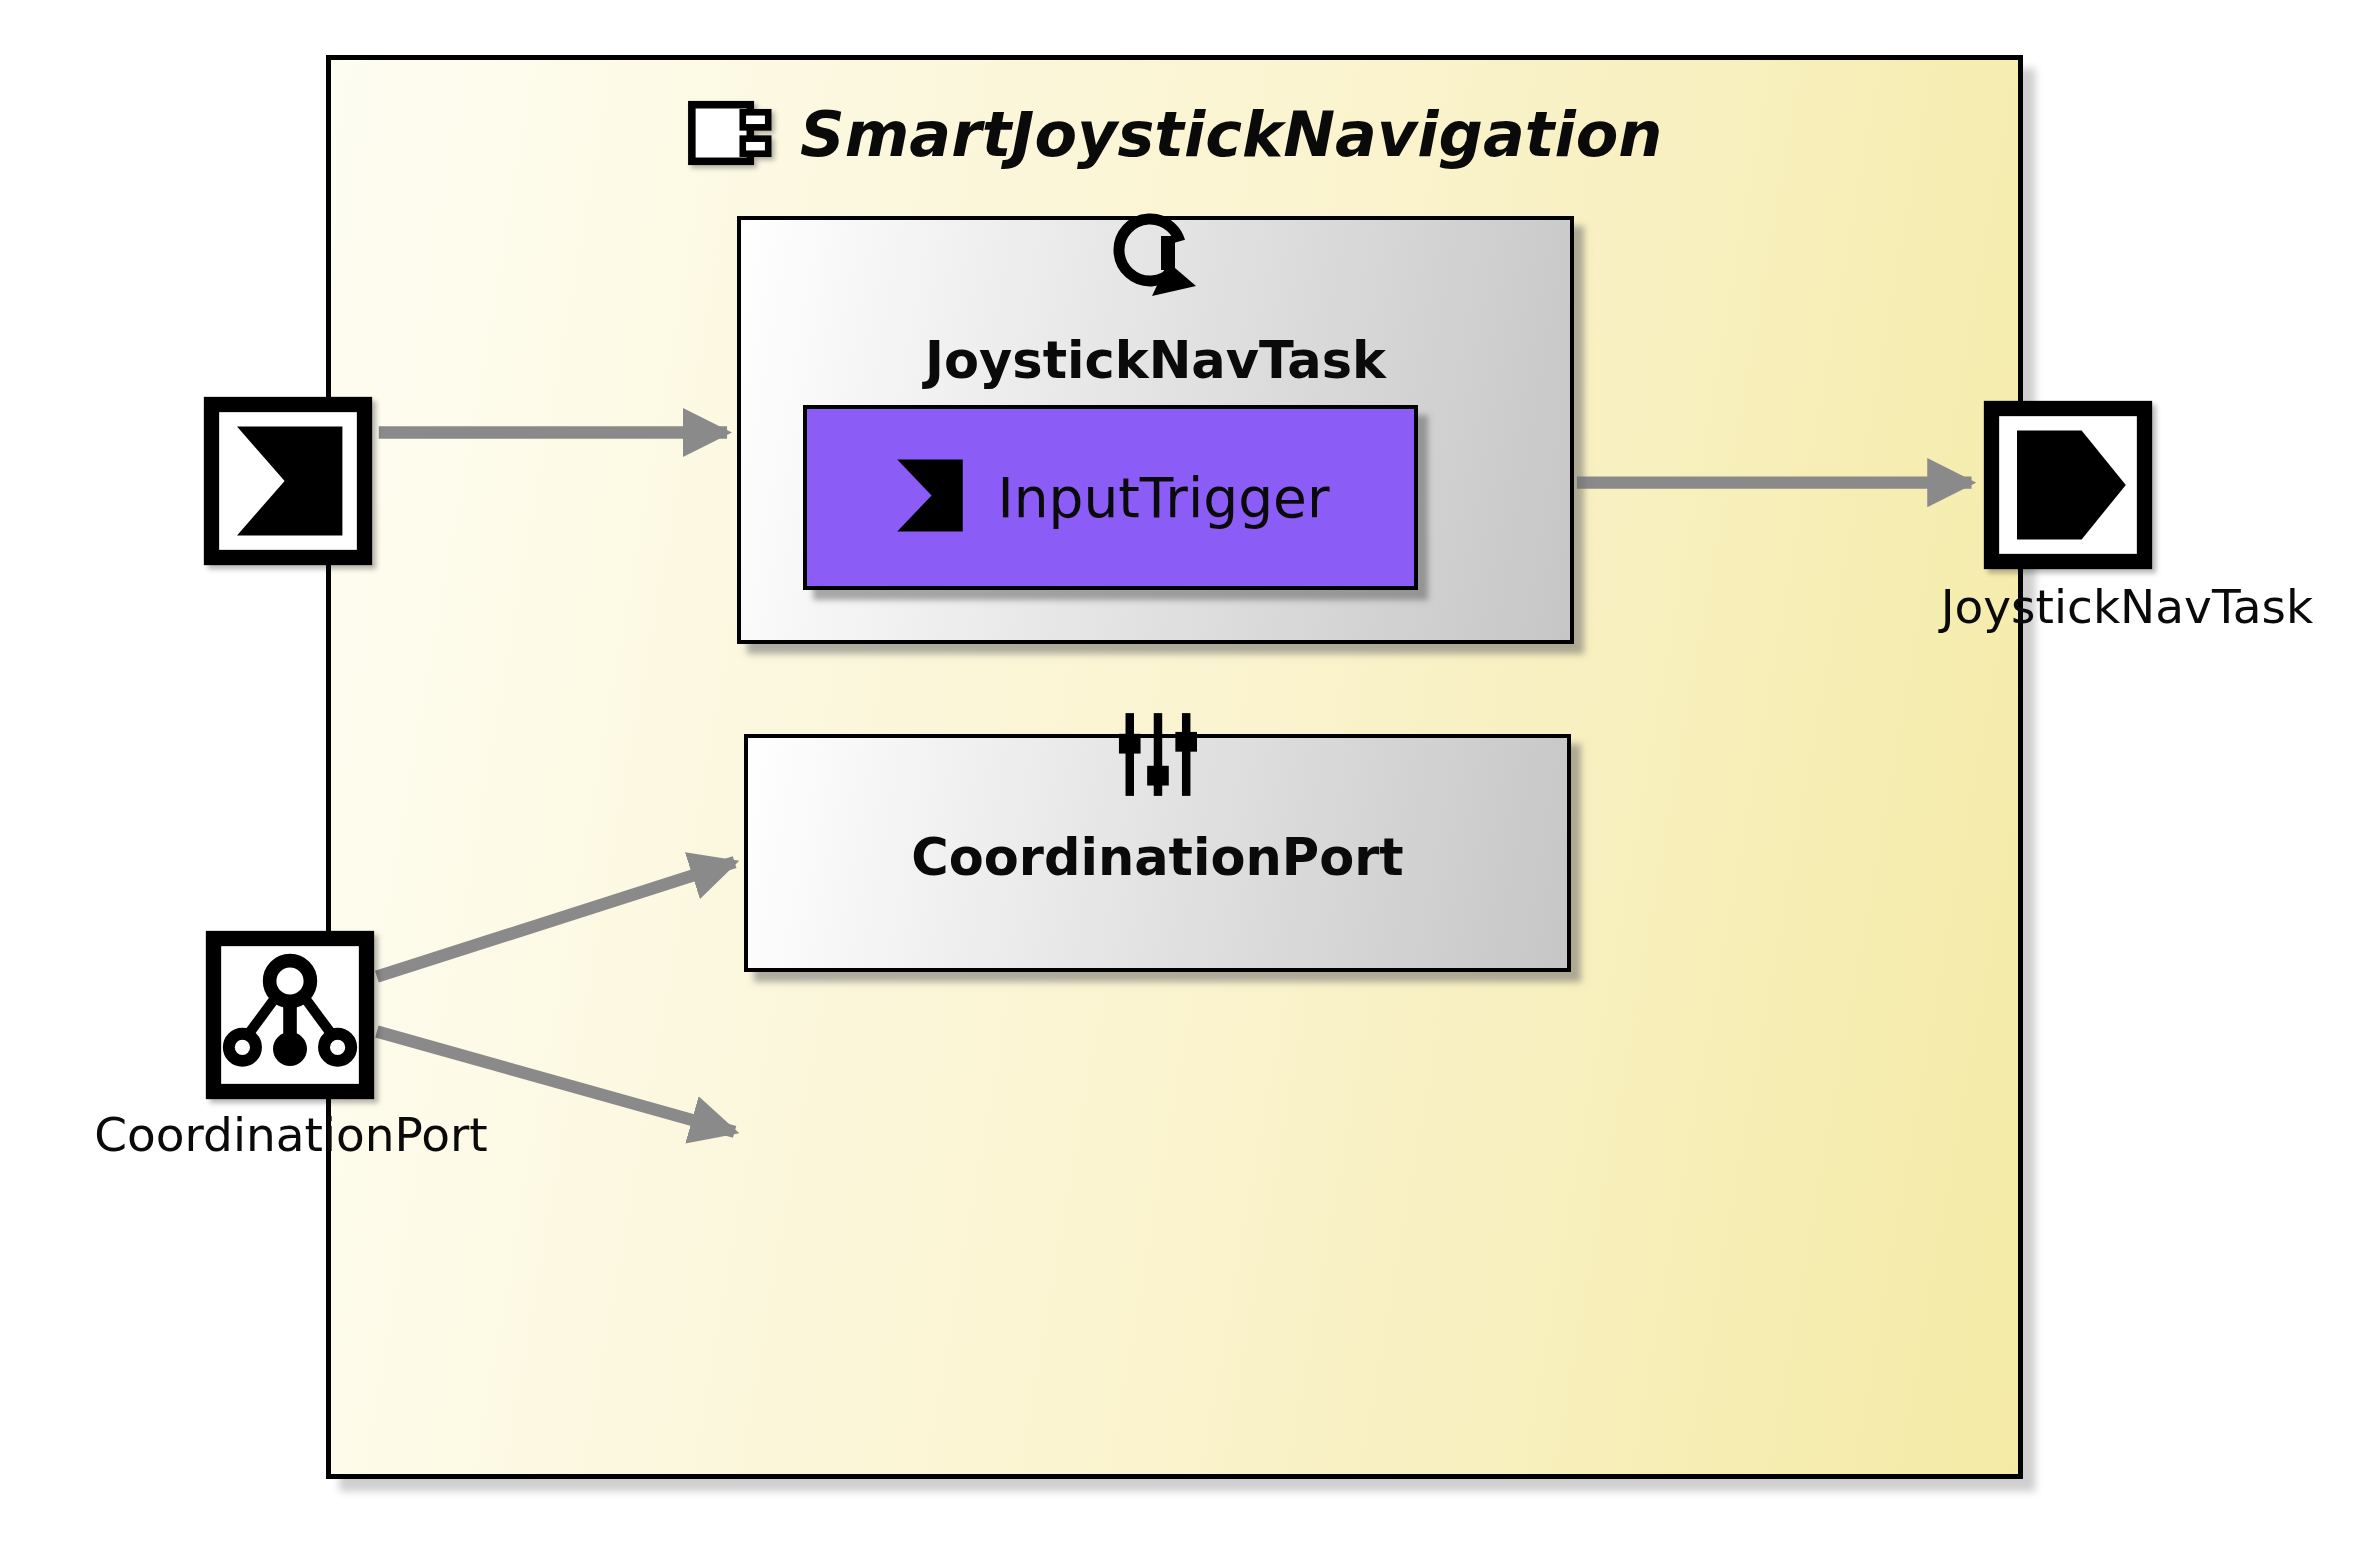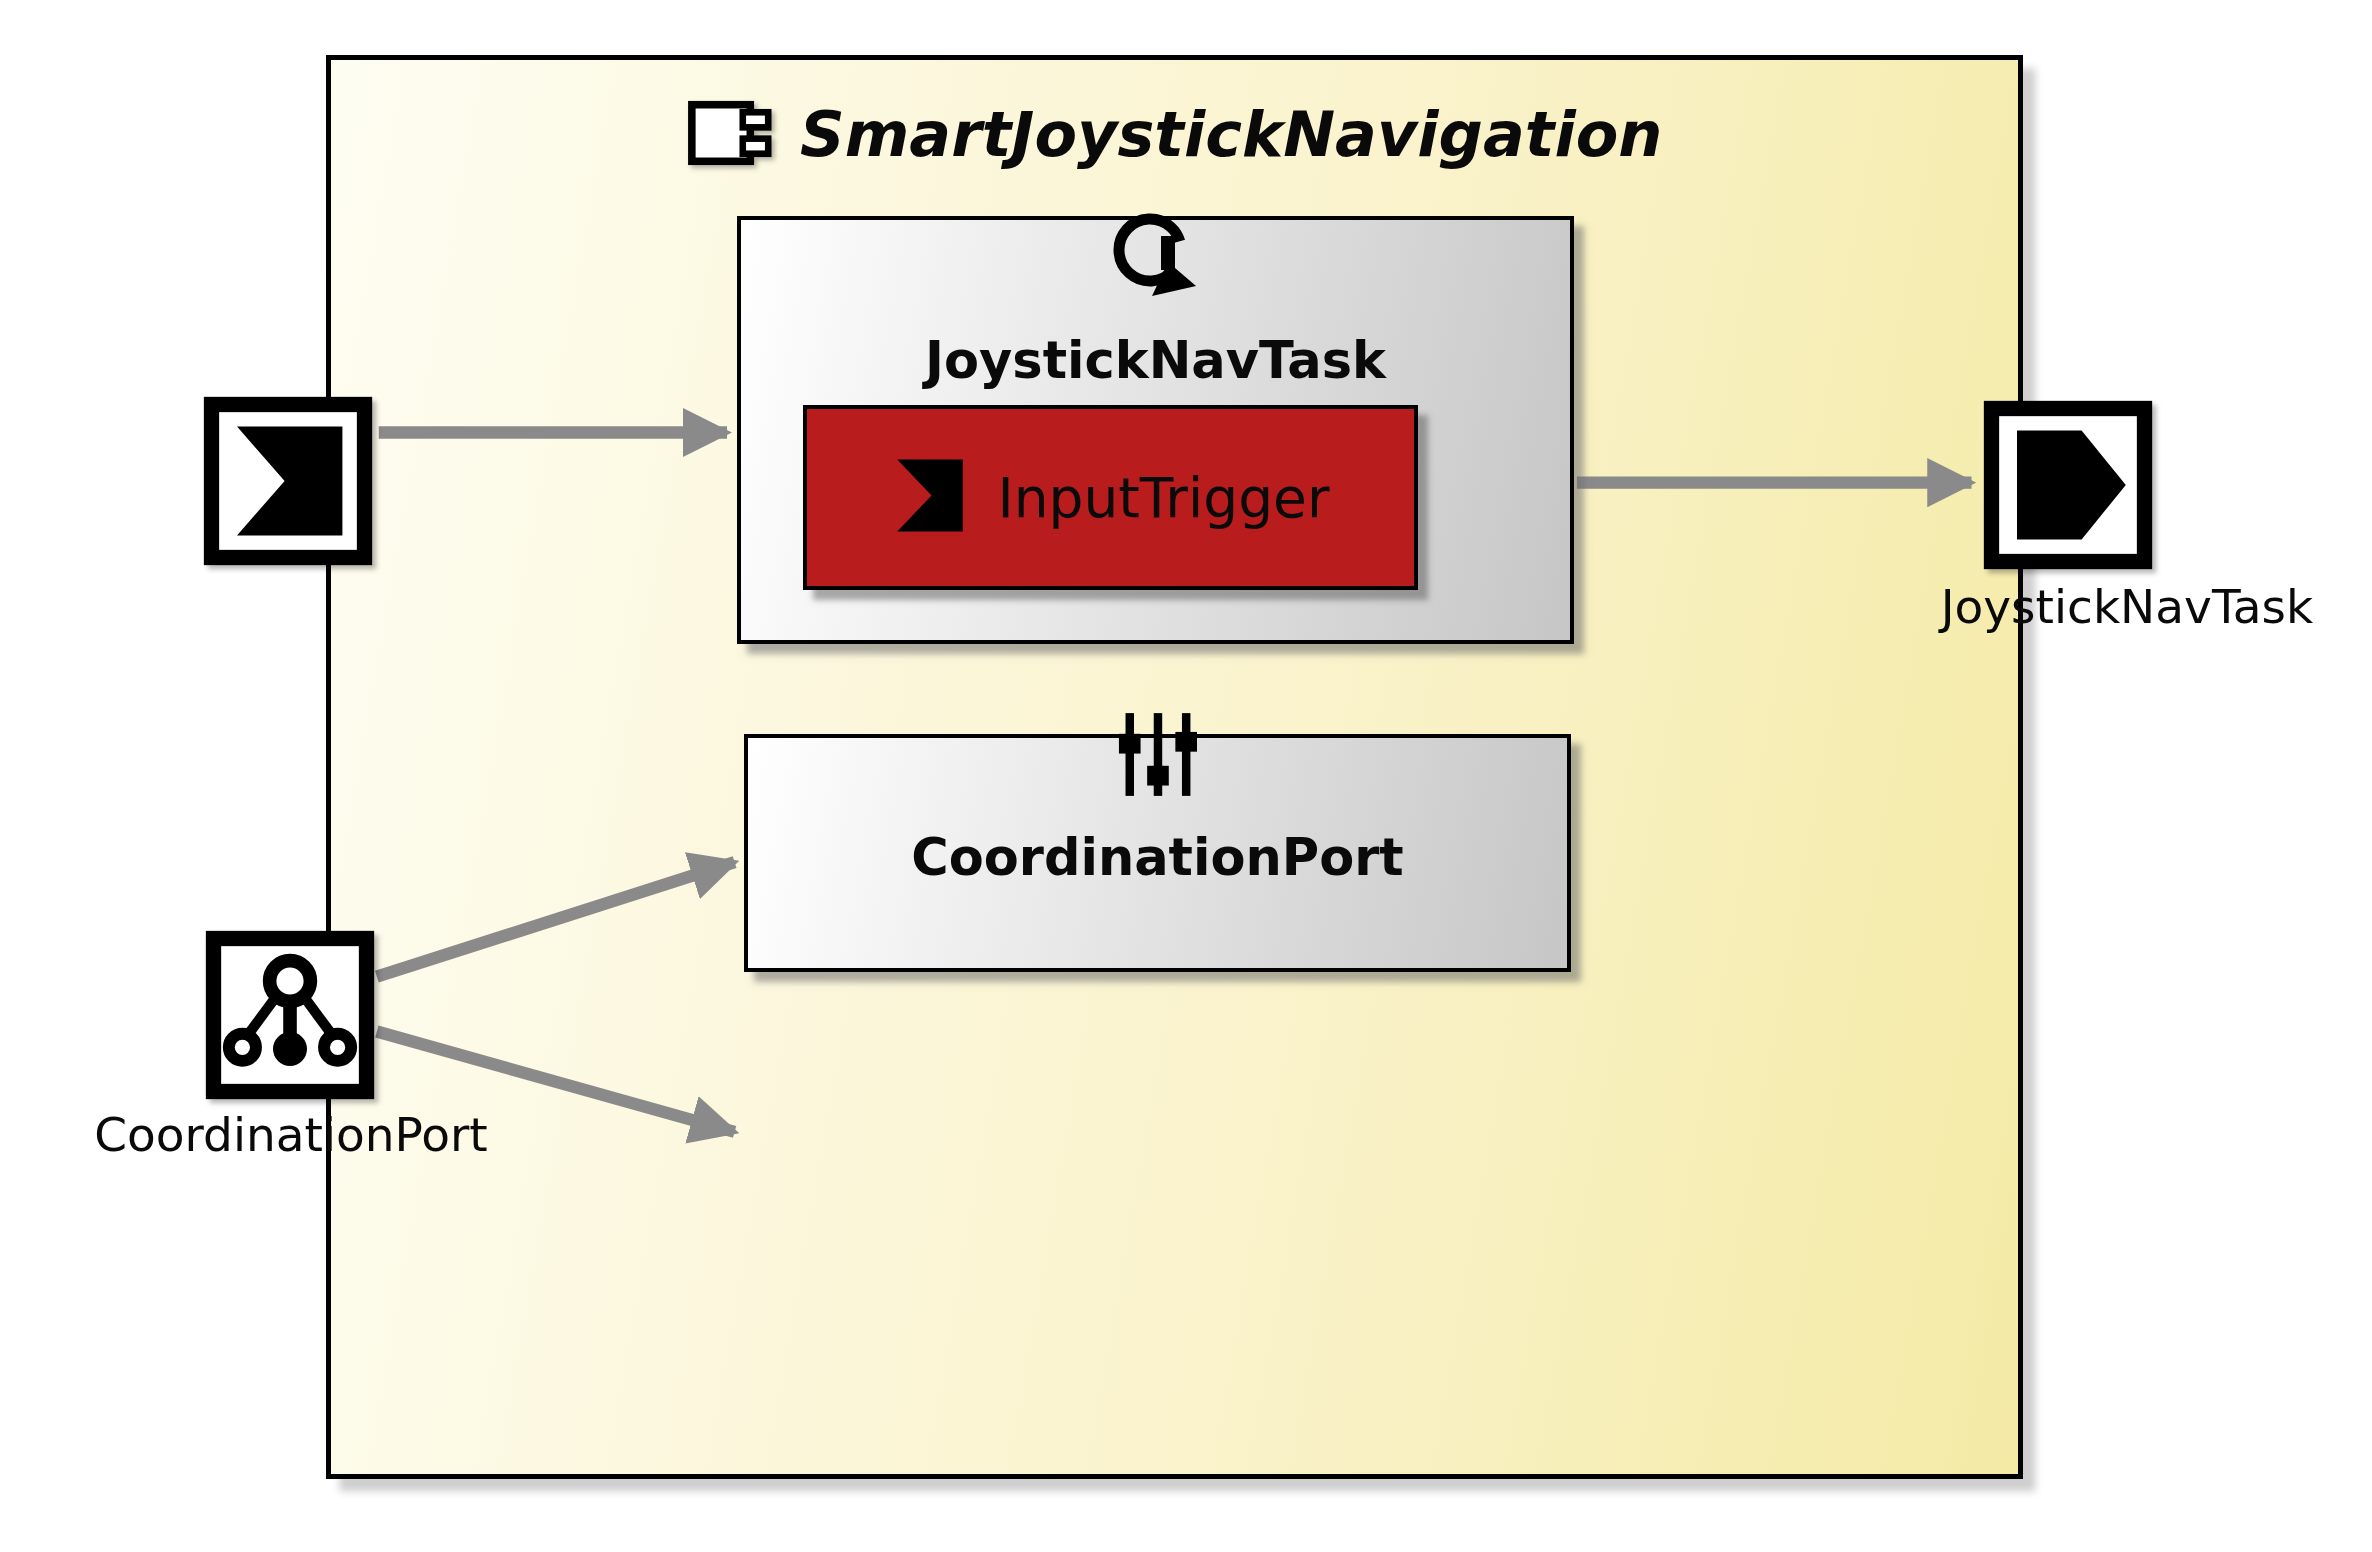--- a/index.html
+++ b/index.html
@@ -31,21 +31,21 @@
   .box-coordination{left:744px;top:734px;width:827px;height:238px;}
   .box-modes{left:744px;top:1074px;width:827px;height:202px;}
   .box-header{
     position:absolute;left:0;right:0;top:24.6px;height:104px;
     display:flex;align-items:center;justify-content:center;gap:23px;flex-direction:column;
   }
   .box-header .txt{font-size:51px;font-weight:bold;white-space:nowrap;}
   .box-coordination .box-header,.box-modes .box-header{top:7.6px;}
   .trigger-box{
     position:absolute;left:803px;top:405px;width:615px;height:185px;
-    border:4.7px solid #000;background:#b91c1c;box-sizing:border-box;
+    border:4.7px solid #000;background:#8b5cf6;box-sizing:border-box;
     box-shadow:9.5px 9.5px 5.7px rgba(90,90,90,.5);
     display:flex;align-items:center;justify-content:center;gap:28px;
   }
   .trigger-box .txt{font-size:55px;font-weight:normal;white-space:nowrap;}
   
   .port{position:absolute;width:170px;height:170px;}
   .port svg{filter:drop-shadow(4.7px 4.7px 2.8px rgba(0,0,0,.28));}
   .port-in{left:203px;top:396px;}
   .port-out{left:1983px;top:400px;}
   .port-coord{left:205px;top:930px;}

